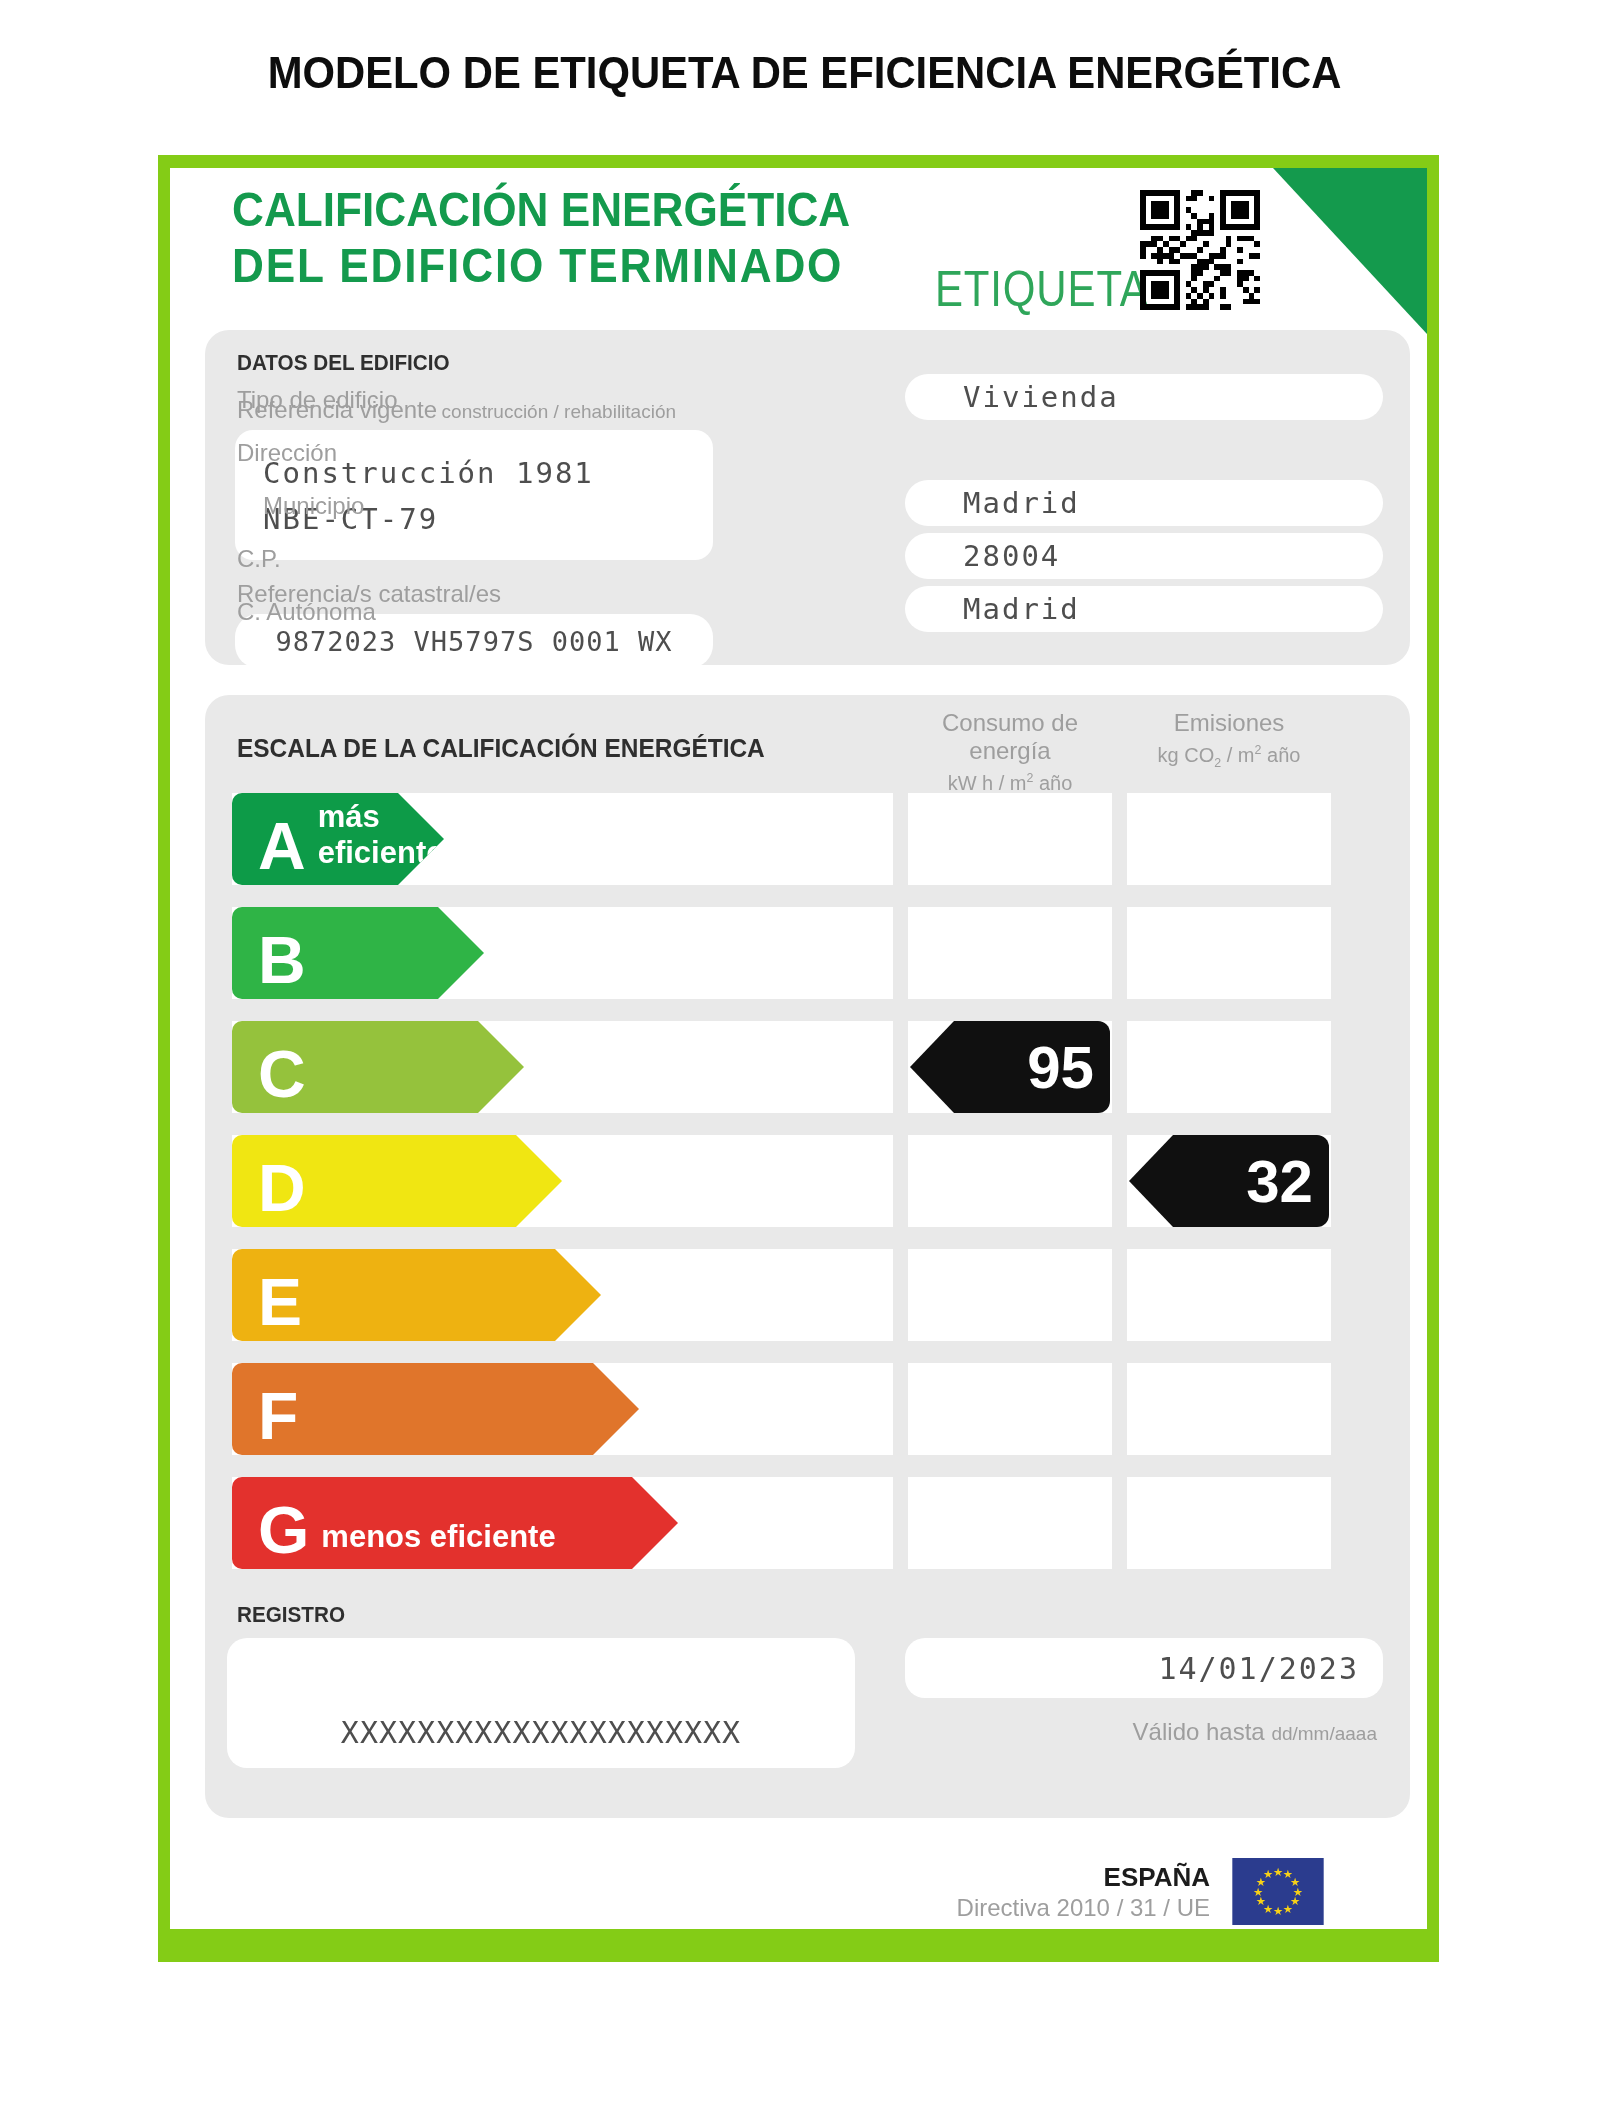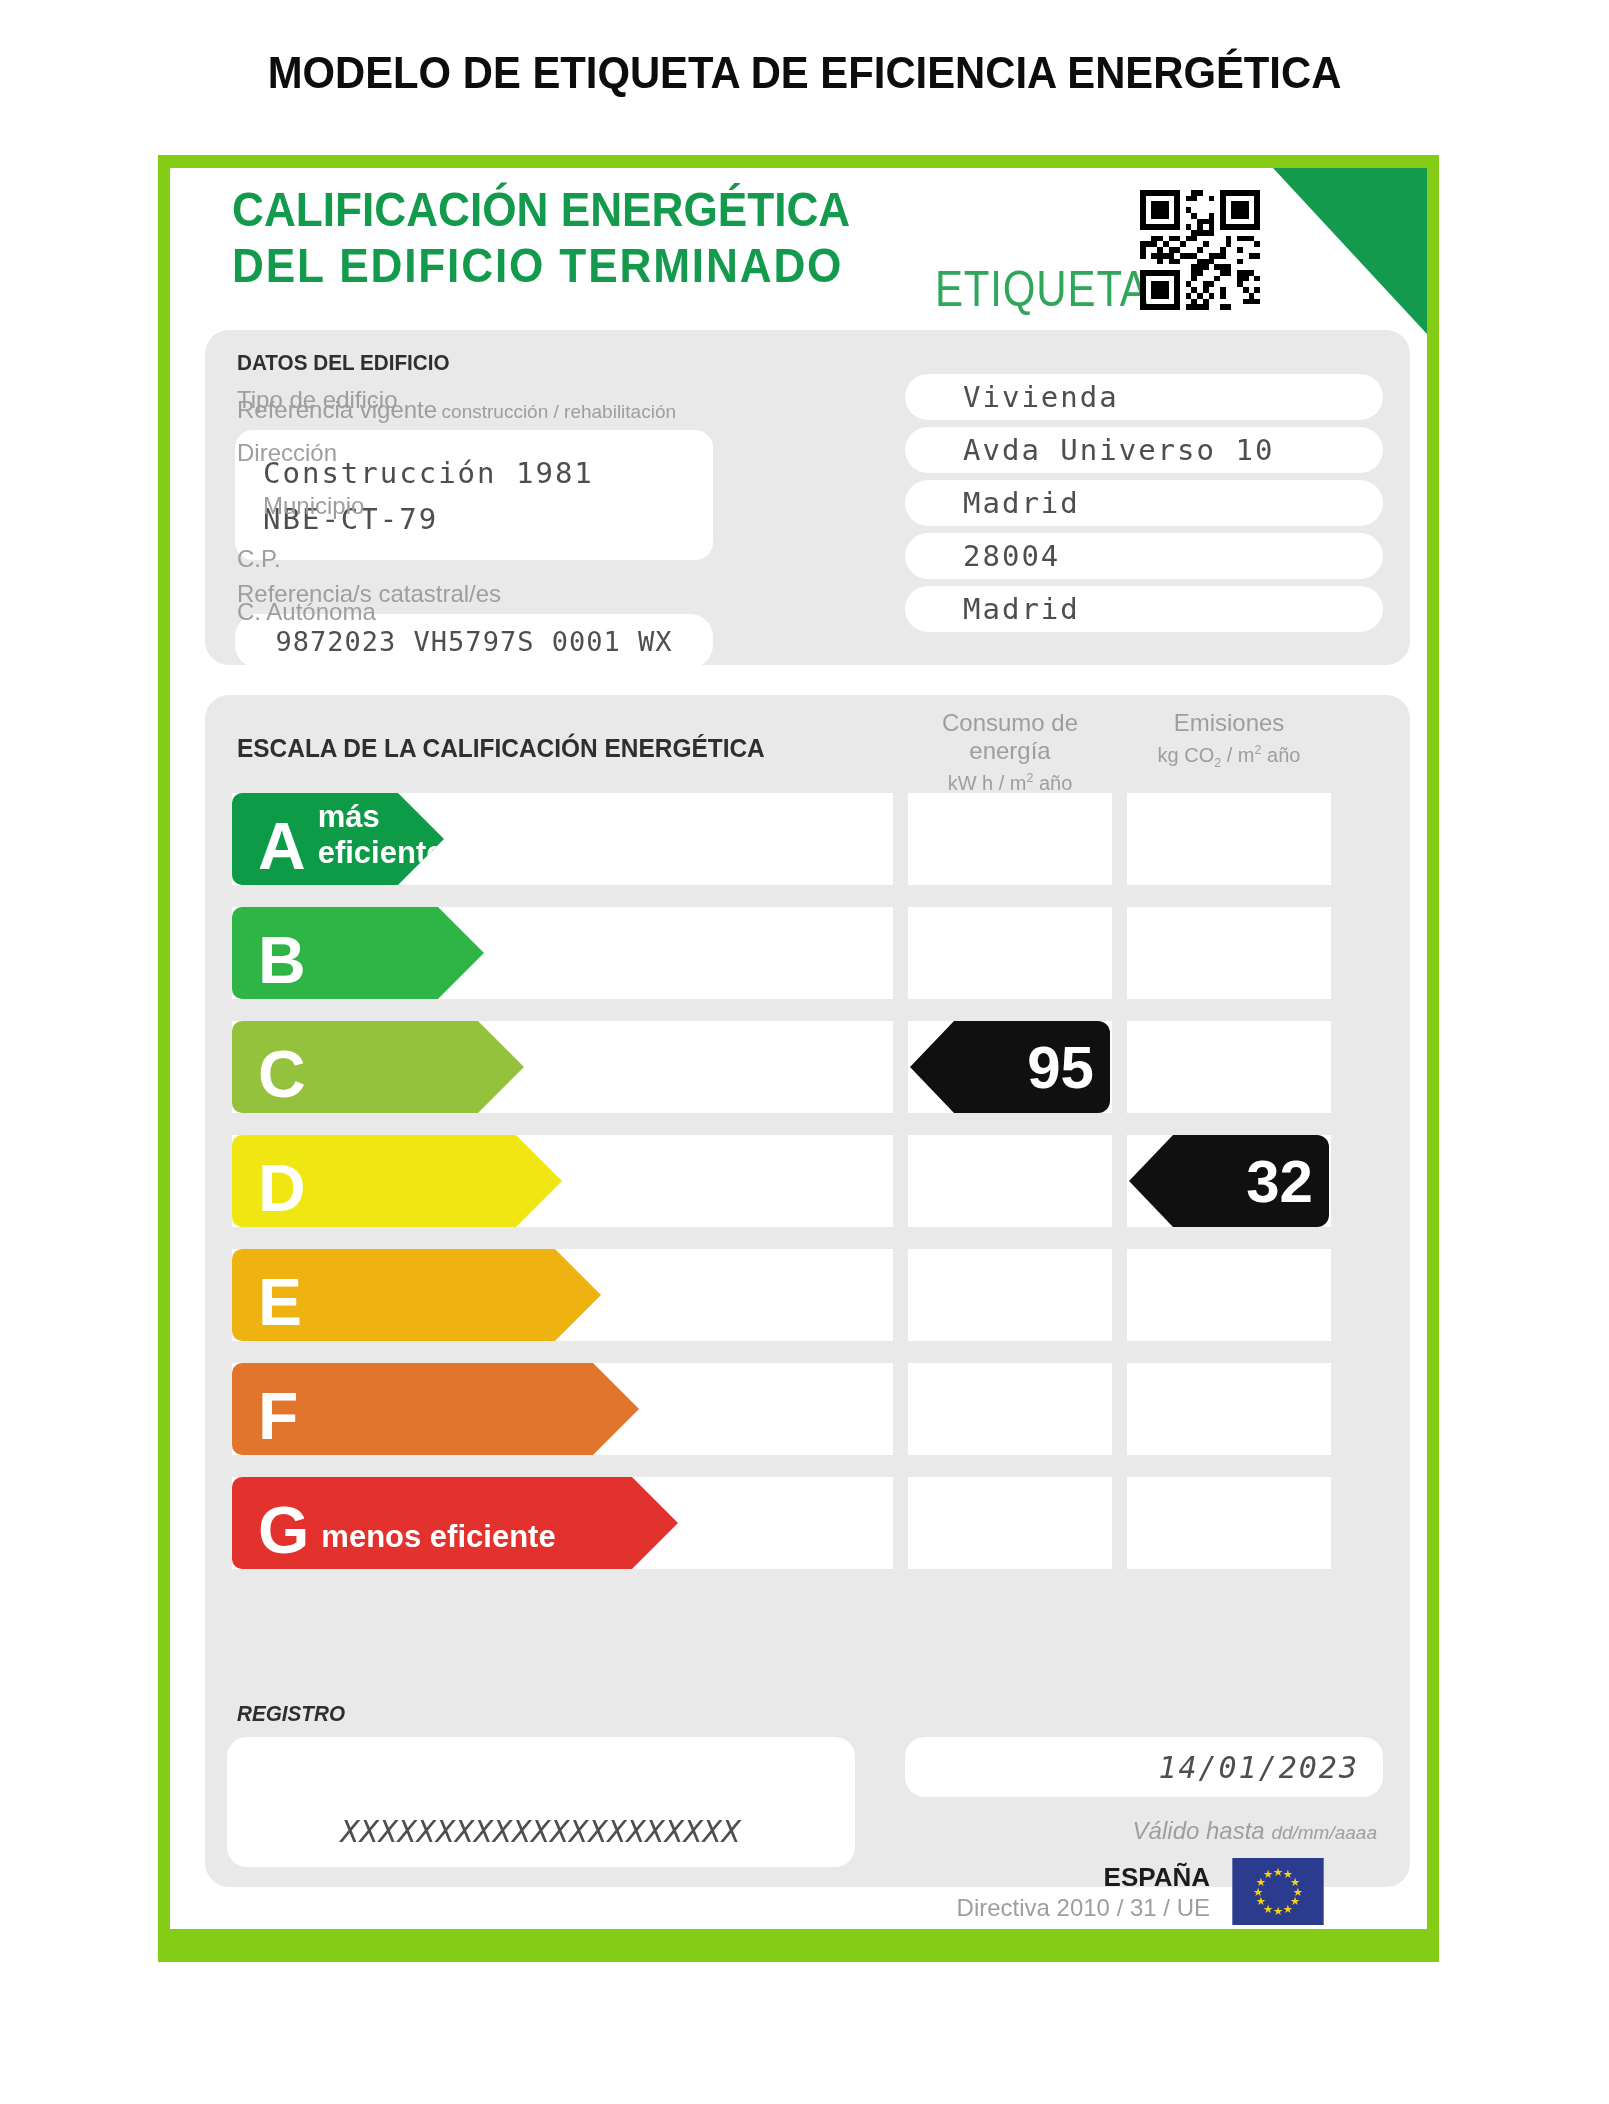--- a/index.html
+++ b/index.html
@@ -17,21 +17,21 @@
         transform:scaleX(.92);transform-origin:left top;letter-spacing:0;}
   .hdr2{position:absolute;left:62px;top:70px;font-size:48px;font-weight:bold;
         transform:scaleX(.92);transform-origin:left top;letter-spacing:2px;}
   .etiqueta{position:absolute;left:765px;top:92px;font-size:50px;font-weight:normal;
             transform:scaleX(.84);transform-origin:left top;letter-spacing:1px;}
   .qr{position:absolute;left:970px;top:22px;width:120px;height:120px;shape-rendering:crispEdges;}
   
   .panel{position:absolute;left:35px;width:1205px;background:#e9e9e9;border-radius:24px;}
   .panel-datos{top:162px;height:335px;}
   .panel-scale{top:527px;height:1123px;}
-  .panel-registro{top:1511px;height:208px;font-style:italic;}
+  .panel-registro{top:1412px;height:208px;}
   .sec-title{position:absolute;font-size:22px;font-weight:bold;color:#2f2f2f;
              transform:scaleX(.94);transform-origin:left top;}
   .lbl{color:#9e9e9e;font-size:24px;}
   .lbl-small{color:#9e9e9e;font-size:19px;}
   .mono{font-family:"DejaVu Sans Mono",monospace;color:#4e4e4e;}
   .field-box{position:absolute;background:#fff;border-radius:23px;}
   
   .norm-box{left:30px;top:100px;width:478px;height:130px;border-radius:18px;
             padding:20px 0 0 28px;box-sizing:border-box;font-size:29px;letter-spacing:2px;line-height:46px;}
   .ref-box{left:30px;top:284px;width:478px;height:54px;display:flex;align-items:center;
@@ -319,21 +319,20 @@
         <div class="lbl" style="position:absolute;left:32px;top:250px;">Referencia/s catastral/es</div>
         <div class="field-box ref-box mono">9872023 VH5797S 0001 WX</div>
 
         <div class="dlabel" style="top:56px;">Tipo de edificio</div>
         <div class="dlabel" style="top:109px;">Dirección</div>
         <div class="dlabel" style="top:162px;margin-left:26px;">Municipio</div>
         <div class="dlabel" style="top:215px;">C.P.</div>
         <div class="dlabel" style="top:268px;">C. Autónoma</div>
 
         <div class="dfield mono" style="top:44px;">Vivienda</div>
-        <div class="dfield mono" style="top:97px;">Avda Universo 10</div>
         <div class="dfield mono" style="top:150px;">Madrid</div>
         <div class="dfield mono" style="top:203px;">28004</div>
         <div class="dfield mono" style="top:256px;">Madrid</div>
       </section>
 
       <section class="panel panel-scale">
         <div class="sec-title" style="left:32px;top:38px;font-size:26px;">ESCALA DE LA CALIFICACIÓN ENERGÉTICA</div>
 
         <div class="colhdr" style="left:693px;top:14px;width:224px;">
           <div class="l1">Consumo de energía</div>

